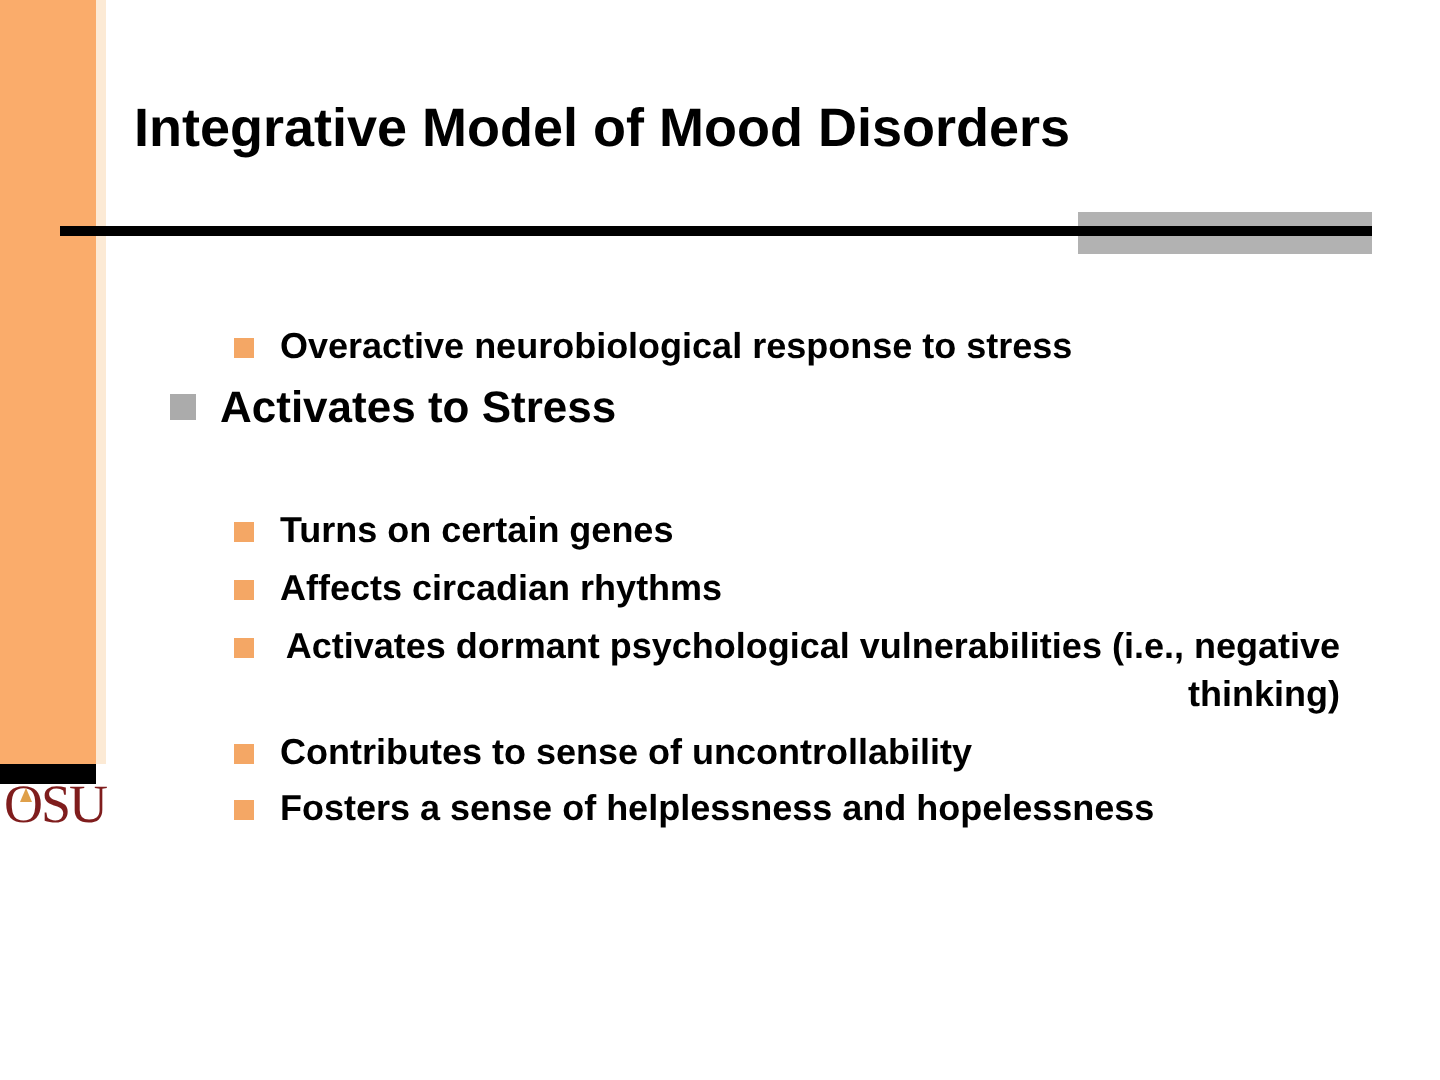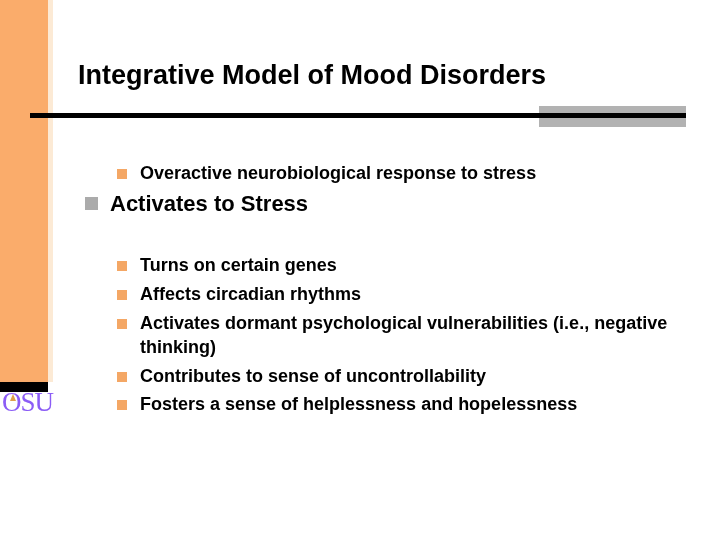--- a/index.html
+++ b/index.html
@@ -7,39 +7,39 @@
     position:relative;width:720px;height:540px;background:#ffffff;
     overflow:hidden;font-family:"Liberation Sans",sans-serif;color:#000;
   }
   
   .accent-bar{position:absolute;left:0;top:0;width:48px;height:382px;background:#FAAC6B;}
   .accent-edge{position:absolute;left:48px;top:0;width:5px;height:382px;background:#FCEAD5;}
   .accent-footer{position:absolute;left:0;top:382px;width:48px;height:10px;background:#000;}
   
   .logo{position:absolute;left:2px;top:388px;width:50px;height:28px;
         font-family:"Liberation Serif",serif;font-size:27px;line-height:28px;
-        color:#8b5cf6;letter-spacing:-1px;}
+        color:#7f1d1d;letter-spacing:-1px;}
   .logo-flame{position:absolute;left:8px;top:6px;width:0;height:0;
         border-left:3px solid transparent;border-right:3px solid transparent;
         border-bottom:7px solid #DFA04A;}
   
-  .title{position:absolute;left:62px;top:44px;width:600px;margin:16px;
+  .title{position:absolute;left:62px;top:44px;width:600px;margin:5px;
          font-size:27px;font-weight:bold;font-family:"Liberation Sans",sans-serif;
          letter-spacing:0px;}
   
   .rule-gray{position:absolute;left:539px;top:106px;width:147px;height:21px;background:#B2B2B2;}
   .rule-black{position:absolute;left:30px;top:113px;width:656px;height:5px;background:#000;}
   
   .item{position:absolute;display:flex;align-items:flex-start;}
   .item.l1{left:85px;font-size:22px;line-height:28px;font-weight:bold;}
   .item.l2{left:117px;font-size:18px;line-height:24px;font-weight:bold;}
   .item.l1 .sq{flex:0 0 13px;width:13px;height:13px;margin-top:7px;margin-right:12px;background:#ABABAB;}
   .item.l2 .sq{flex:0 0 10px;width:10px;height:10px;margin-top:8px;margin-right:13px;background:#F4A765;}
   .item.l1 .txt{max-width:560px;}
-  .item.l2 .txt{max-width:555px;}
+  .item.l2 .txt{max-width:555px;text-align:right;}
 </style>
 </head>
 <body>
 
 <div class="slide">
 
   <div class="accent-bar"></div>
   <div class="accent-edge"></div>
   <div class="accent-footer"></div>
 

